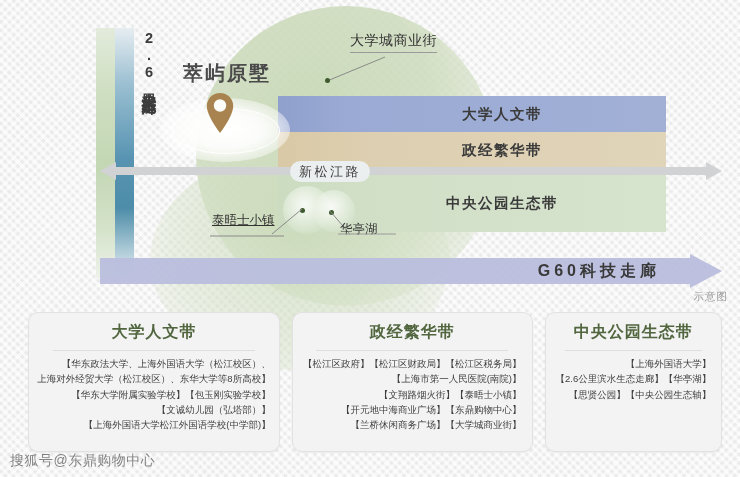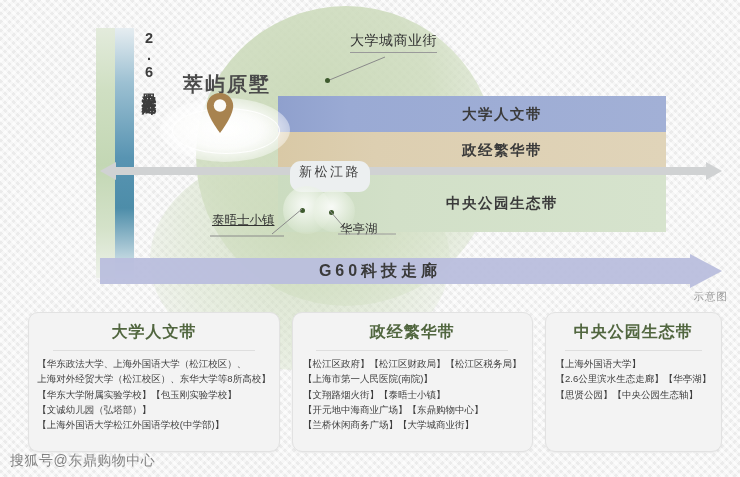--- a/index.html
+++ b/index.html
@@ -52,21 +52,20 @@
   }
   .halo2{
     position:absolute;left:172px;top:108px;width:106px;height:44px;
     border-radius:50%;border:1px solid rgba(255,255,255,.9);
     background:radial-gradient(ellipse at 50% 45%, rgba(255,255,255,.85) 0%, rgba(250,250,248,.35) 65%, rgba(255,255,255,0) 100%);
   }
   .proj-name{
     position:absolute;left:166px;top:60px;width:122px;text-align:center;
     font-size:20px;font-weight:600;color:#4a4a4a;letter-spacing:2px;
     font-family:"Liberation Serif","DejaVu Serif",serif;
-    margin-top:11px;
   }
   .pin{position:absolute;left:205px;top:92px;width:30px;height:42px;}
 
   
   .band{position:absolute;height:34px;display:flex;align-items:center;}
   .band .blabel{position:absolute;left:0;width:100%;text-align:center;
      font-size:14.5px;font-weight:600;color:#3b3b3b;letter-spacing:1.5px;}
   .band-edu{left:278px;top:96px;width:388px;height:36px;
      background:linear-gradient(to right,#8fa0cd 0%,#9aaad4 18%,#a2b0d6 100%);}
   .band-edu .blabel{left:60px;width:328px;}
@@ -74,27 +73,27 @@
      background:linear-gradient(to right,#d9c9a6 0%,#ddcfb1 25%,#e0d4b9 100%);}
   .band-eco .blabel{left:60px;width:328px;}
   .band-park{left:278px;top:175px;width:388px;height:57px;
      background:linear-gradient(to right,#cbdcc0 0%,#d2e0c8 30%,#d6e3cd 100%);}
   .band-park .blabel{left:60px;width:328px;top:19px;}
 
   
   .road-song{position:absolute;left:100px;top:160px;width:622px;height:22px;}
   .road-g60{position:absolute;left:100px;top:254px;width:622px;height:34px;}
   .road-label{
-    position:absolute;top:161px;left:290px;height:31px;line-height:21px;
+    position:absolute;top:161px;left:290px;height:21px;line-height:21px;
     padding:0 9px;border-radius:11px;background:#eceff0;
     font-size:13px;color:#3b3b3b;letter-spacing:2.5px;font-weight:500;
   }
   .g60-label{
     position:absolute;top:254px;left:100px;width:560px;height:34px;line-height:34px;
-    text-align:center;font-size:16px;color:#3a3a3a;letter-spacing:4px;font-weight:600;
+    text-align:right;font-size:16px;color:#3a3a3a;letter-spacing:4px;font-weight:600;
   }
 
   
   .poi-circle{position:absolute;border-radius:50%;
     background:radial-gradient(circle at 45% 40%, rgba(255,255,255,.85) 0%, rgba(236,243,231,.62) 45%, rgba(214,228,203,.25) 78%, rgba(214,228,203,0) 100%);}
   .poi-dot{position:absolute;width:5px;height:5px;border-radius:50%;background:#3e5a2e;}
 
   
   .callout{position:absolute;font-size:12.5px;color:#333;white-space:nowrap;}
   .callout.big{font-size:14px;letter-spacing:.5px;}
@@ -113,21 +112,21 @@
   }
   .card.c1{width:252px;}
   .card.c2{width:252px;}
   .card.c3{width:180px;}
   .card-title{
     font-size:16px;font-weight:700;color:#51663f;letter-spacing:1px;
     font-family:"Liberation Serif","DejaVu Serif",serif;
     padding-bottom:7px;
   }
   .card-div{width:88%;height:1px;background:#dedede;margin-bottom:7px;}
-  .card-lines{display:flex;flex-direction:column;align-items:flex-start;gap:2.5px;}
+  .card-lines{display:flex;flex-direction:column;align-items:flex-end;gap:2.5px;}
   .card-line{font-size:9.5px;color:#3f3f3f;text-align:center;line-height:1.35;white-space:nowrap;}
 
   
   .watermark{position:absolute;left:10px;top:452px;display:flex;align-items:center;gap:5px;}
   .wm-text{font-size:14px;color:#6f6f6f;letter-spacing:.5px;font-weight:500;opacity:.85;}
 </style>
 </head>
 <body>
 
 <div id="page">

